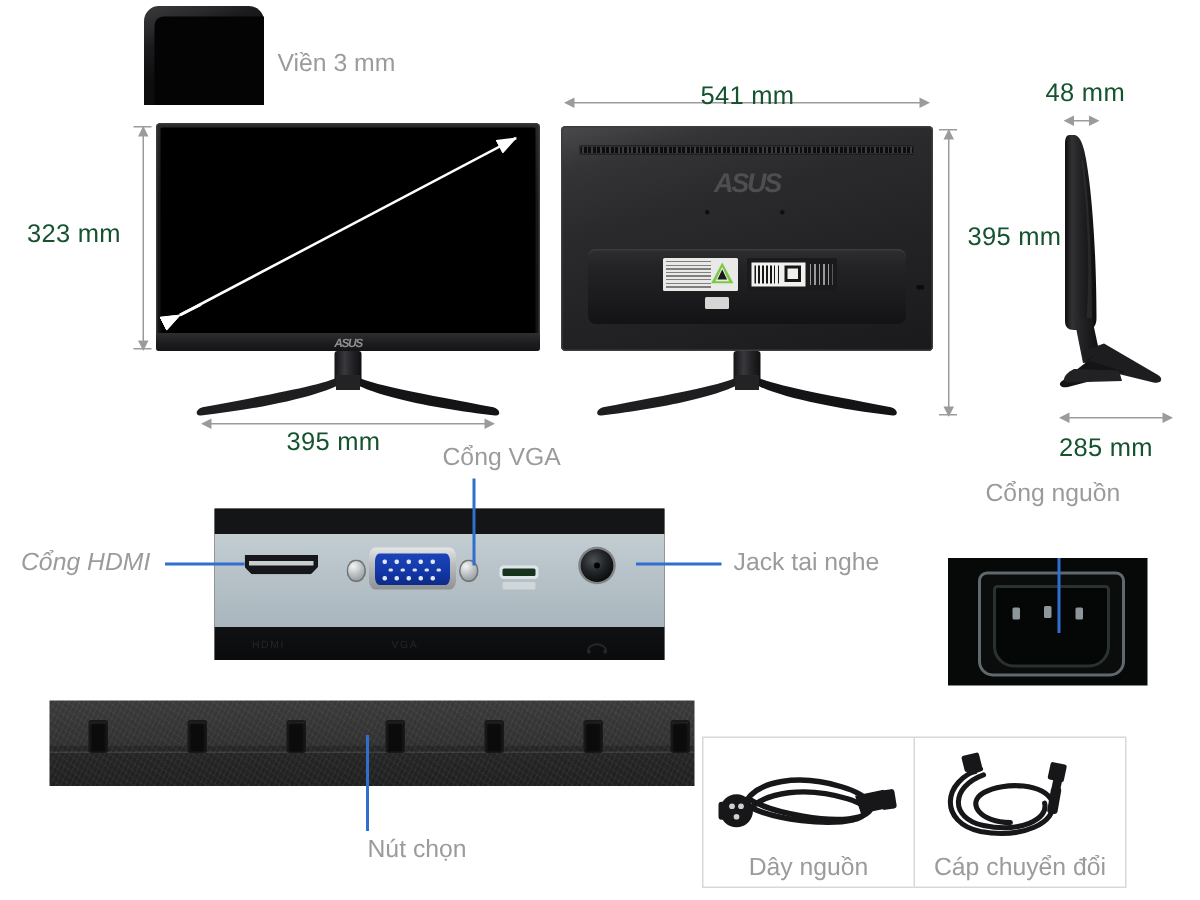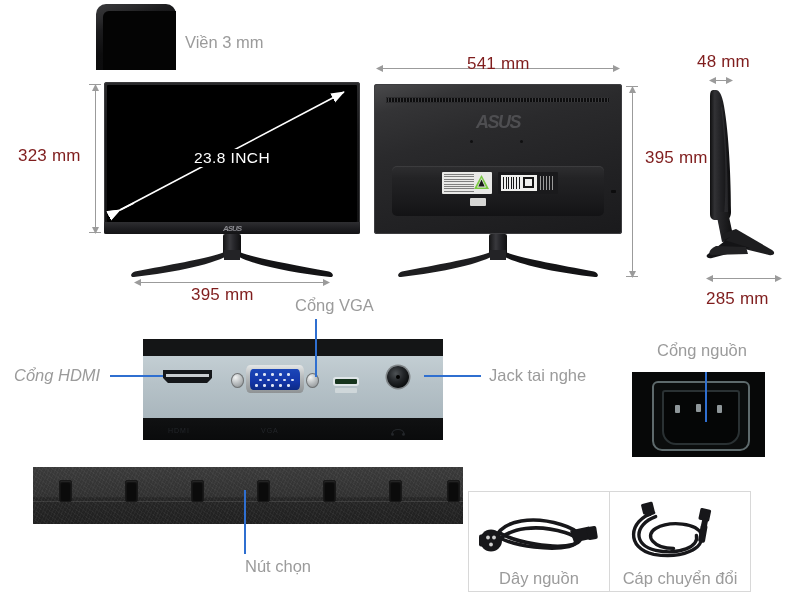--- a/index.html
+++ b/index.html
@@ -4,21 +4,21 @@
 <style>
   html,body{margin:0;padding:0;}
   body{
     width:800px;height:600px;background:#ffffff;overflow:hidden;position:relative;
     font-family:"Liberation Sans","DejaVu Sans",sans-serif;
     -webkit-font-smoothing:antialiased;
   }
   .stage{position:absolute;left:0;top:0;width:800px;height:600px;}
   .abs{position:absolute;}
   .dimlabel{
-    color:#7f1d1d;font-size:17px;letter-spacing:.2px;white-space:nowrap;
+    color:#14532d;font-size:17px;letter-spacing:.2px;white-space:nowrap;
     font-family:"Liberation Sans","DejaVu Sans",sans-serif;
   }
   .calloutlabel{
     color:#9b9b9b;font-size:16.5px;white-space:nowrap;
     font-family:"Liberation Sans","DejaVu Sans",sans-serif;
   }
   .leader{background:#2f6fd0;position:absolute;}
   .leader-h{height:1.6px;}
   .leader-v{width:1.6px;}
 
@@ -175,23 +175,20 @@
 
   <svg class="abs" style="left:104px;top:82px;width:256px;height:152px;pointer-events:none;">
     <defs>
       <marker id="ahW" markerWidth="9" markerHeight="9" refX="7.5" refY="3" orient="auto">
         <path d="M0,0 L8,3 L0,6 z" fill="#ffffff"></path>
       </marker>
     </defs>
     <line x1="16" y1="128" x2="240" y2="10" stroke="#ffffff" stroke-width="1.7" marker-start="url(#ahW)" marker-end="url(#ahW)"></line>
     <line x1="16" y1="128" x2="30" y2="121" stroke="#ffffff" stroke-width="1.7" marker-start="url(#ahW)"></line>
   </svg>
-  <div class="abs" style="left:104px;top:82px;width:256px;height:152px;display:flex;align-items:center;justify-content:center;pointer-events:none;">
-    <span style="color:#fff;font-size:15.5px;letter-spacing:.4px;font-family:'Liberation Sans','DejaVu Sans',sans-serif;background:#000;padding:0 4px;">23.8 INCH</span>
-  </div>
 
   <div class="neck" style="left:232px;top:234px;width:18px;height:22px;transform:translateX(-50%);"></div>
   <svg class="abs" style="left:128px;top:250px;width:208px;height:30px;">
     <path d="M104,2 C96,12 50,22 6,27 C2,27.6 2,23 7,21.5 C52,13 92,6 100,0 Z" fill="#1e1e20"></path>
     <path d="M104,2 C112,12 158,22 202,27 C206,27.6 206,23 201,21.5 C156,13 116,6 108,0 Z" fill="#141416"></path>
     <path d="M96,0 h16 v10 h-16 z" fill="#232326"></path>
   </svg>
 
   <div class="dimline v abs" style="left:95px;top:84px;height:148px;"></div>
   <div class="tickcap abs" style="left:89px;top:84px;width:12px;height:1px;"></div>
@@ -376,21 +373,21 @@
   <div id="power-photo" class="abs" style="left:632px;top:372px;width:133px;height:85px;">
     <div class="iec-outer" style="left:20px;top:9px;width:94px;height:66px;">
       <div class="iec-inner" style="left:8px;top:7px;right:8px;bottom:4px;">
         <div class="iec-pin" style="left:11px;top:13px;"></div>
         <div class="iec-pin" style="left:32px;top:12px;"></div>
         <div class="iec-pin" style="left:53px;top:13px;"></div>
       </div>
     </div>
   </div>
   <div class="leader leader-v abs" style="left:705px;top:372px;height:50px;"></div>
-  <div class="abs calloutlabel" style="left:657px;top:341px;">Cổng nguồn</div>
+  <div class="abs calloutlabel" style="left:657px;top:320px;">Cổng nguồn</div>
 
   <div id="button-bar" class="abs" style="left:33px;top:467px;width:430px;height:57px;">
     <div class="edge" style="top:34px;"></div>
     <div class="osd-btn" style="left:26px;top:13px;"></div>
     <div class="osd-btn" style="left:92px;top:13px;"></div>
     <div class="osd-btn" style="left:158px;top:13px;"></div>
     <div class="osd-btn" style="left:224px;top:13px;"></div>
     <div class="osd-btn" style="left:290px;top:13px;"></div>
     <div class="osd-btn" style="left:356px;top:13px;"></div>
     <div class="osd-btn" style="left:414px;top:13px;"></div>

